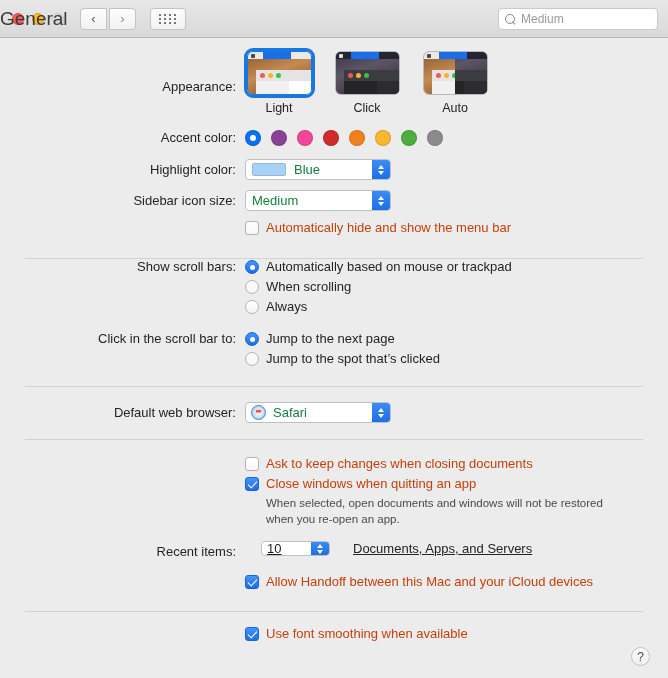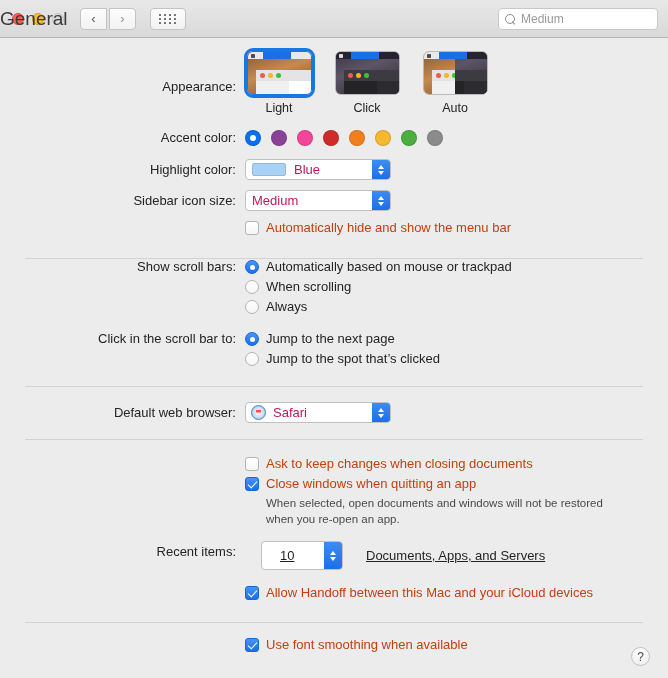--- a/index.html
+++ b/index.html
@@ -138,21 +138,21 @@
   }
   .swatch.sel::after {
     content:""; width: 6px; height: 6px; border-radius: 50%; background: #fff;
   }
 
   
   .popup {
     display: inline-flex; align-items: center;
     height: 21px; background: #fff;
     border: 1px solid #c0c0c0; border-radius: 4px;
-    padding-left: 6px; font-size: 13px; color: #be185d;
+    padding-left: 6px; font-size: 13px; color: #15803d;
     position: relative; overflow: hidden;
   }
   .popup .val { flex: 1 1 auto; }
   .stepper-arrows {
     width: 18px; height: 100%; flex: 0 0 auto; margin-left: 6px;
     background: linear-gradient(to bottom,#3b8cf5,#1c6fe8);
     display:flex; flex-direction:column; align-items:center; justify-content:center;
     gap: 2px;
   }
   .stepper-arrows .up, .stepper-arrows .dn {
@@ -199,23 +199,23 @@
   .rd.on { background: linear-gradient(to bottom,#4a93f7,#1a6ee8); border-color:#1668d6; }
   .rd.on::after {
     content:""; position:absolute; left:4px; top:4px; width:5px; height:5px;
     border-radius:50%; background:#fff;
   }
   .rdtext { font-size: 13px; color: #242424; }
 
   .hint { font-size: 11.5px; color: #4a4a4a; line-height: 1.35; margin: 3px 0 0 21px; max-width: 360px;}
 
   .stepperbox {
-    display: inline-flex; align-items: center; height: 29px;
+    display: inline-flex; align-items: center; height: 15px;
     background: #fff; border: 1px solid #c0c0c0; border-radius: 4px;
-    padding-left: 18px; font-size: 13px; color: #1d1d1d; overflow: hidden; text-decoration: underline;
+    padding-left: 5px; font-size: 13px; color: #1d1d1d; overflow: hidden; text-decoration: underline;
   }
   .stepperbox .num { width: 38px; }
 
   .inlinetext { font-size: 13px; color: #242424; margin-left: 23px; text-decoration: underline; }
 
   .helpbtn {
     position: absolute; right: 18px; bottom: 12px;
     width: 19px; height: 19px; border-radius: 50%;
     background: linear-gradient(to bottom,#fdfdfd,#f0f0f0);
     border: 1px solid #c3c3c3;

